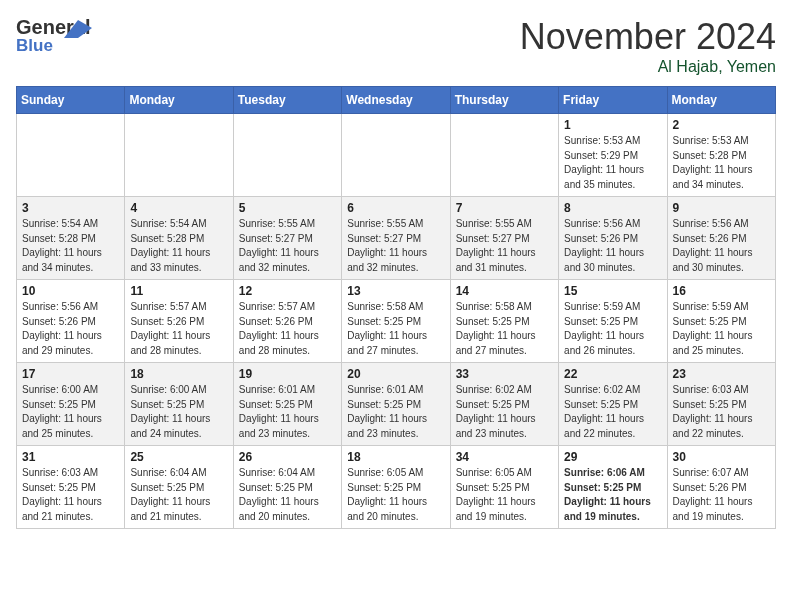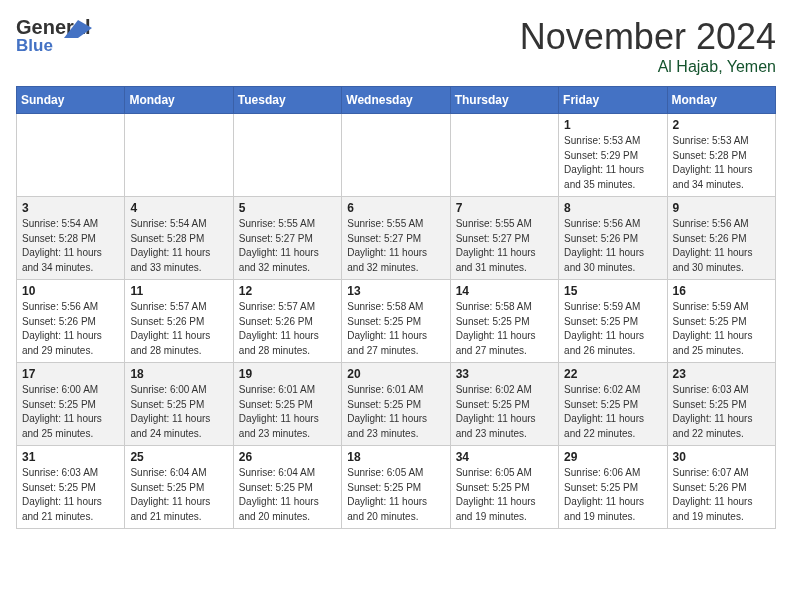--- a/index.html
+++ b/index.html
@@ -324,21 +324,21 @@
         </td>
         <td>
           <span class="day-number">34</span>
           <div class="day-info" style="white-space: pre-line;">Sunrise: 6:05 AM
 Sunset: 5:25 PM
 Daylight: 11 hours
 and 19 minutes.</div>
         </td>
         <td>
           <span class="day-number">29</span>
-          <div class="day-info" style="white-space: pre-line;">Sunrise: 6:06 AM
+          <div class="day-info" style="white-space: pre-line; font-weight: bold;">Sunrise: 6:06 AM
 Sunset: 5:25 PM
 Daylight: 11 hours
 and 19 minutes.</div>
         </td>
         <td>
           <span class="day-number">30</span>
           <div class="day-info" style="white-space: pre-line;">Sunrise: 6:07 AM
 Sunset: 5:26 PM
 Daylight: 11 hours
 and 19 minutes.</div>

